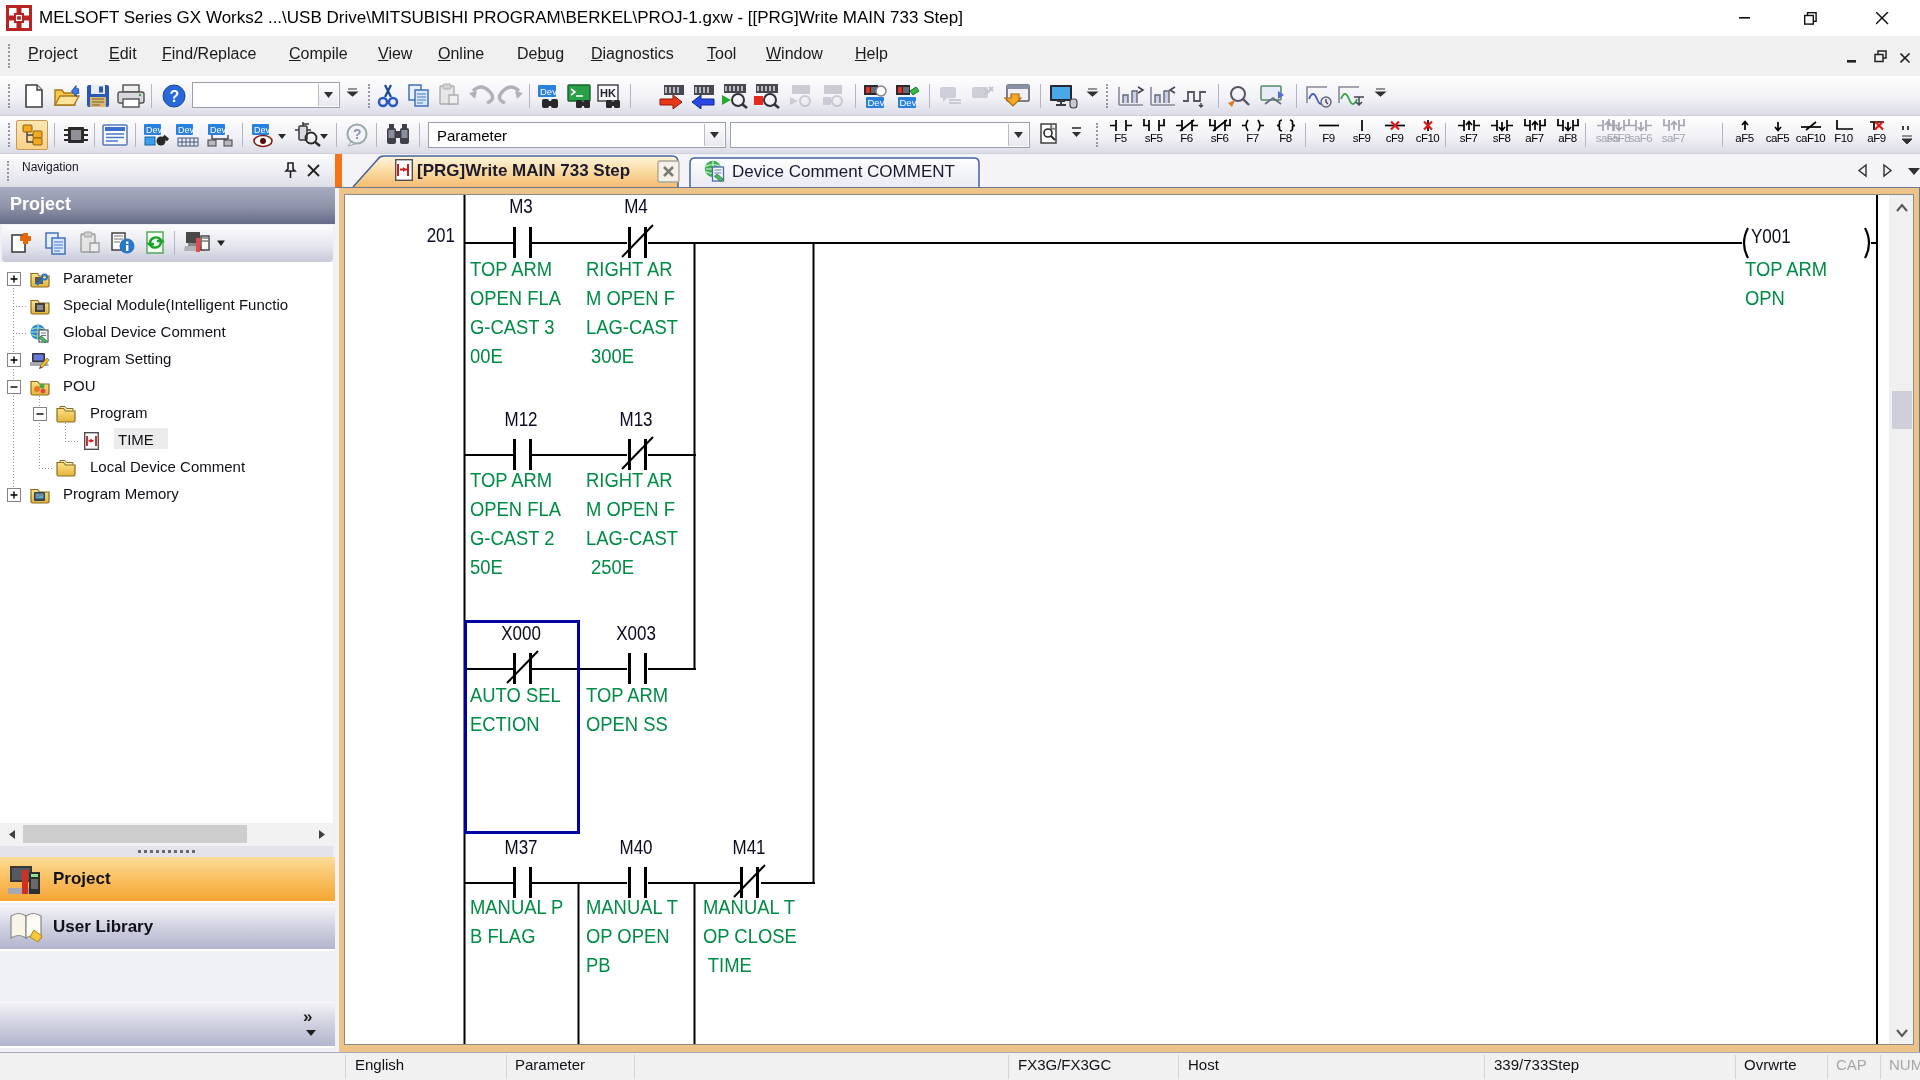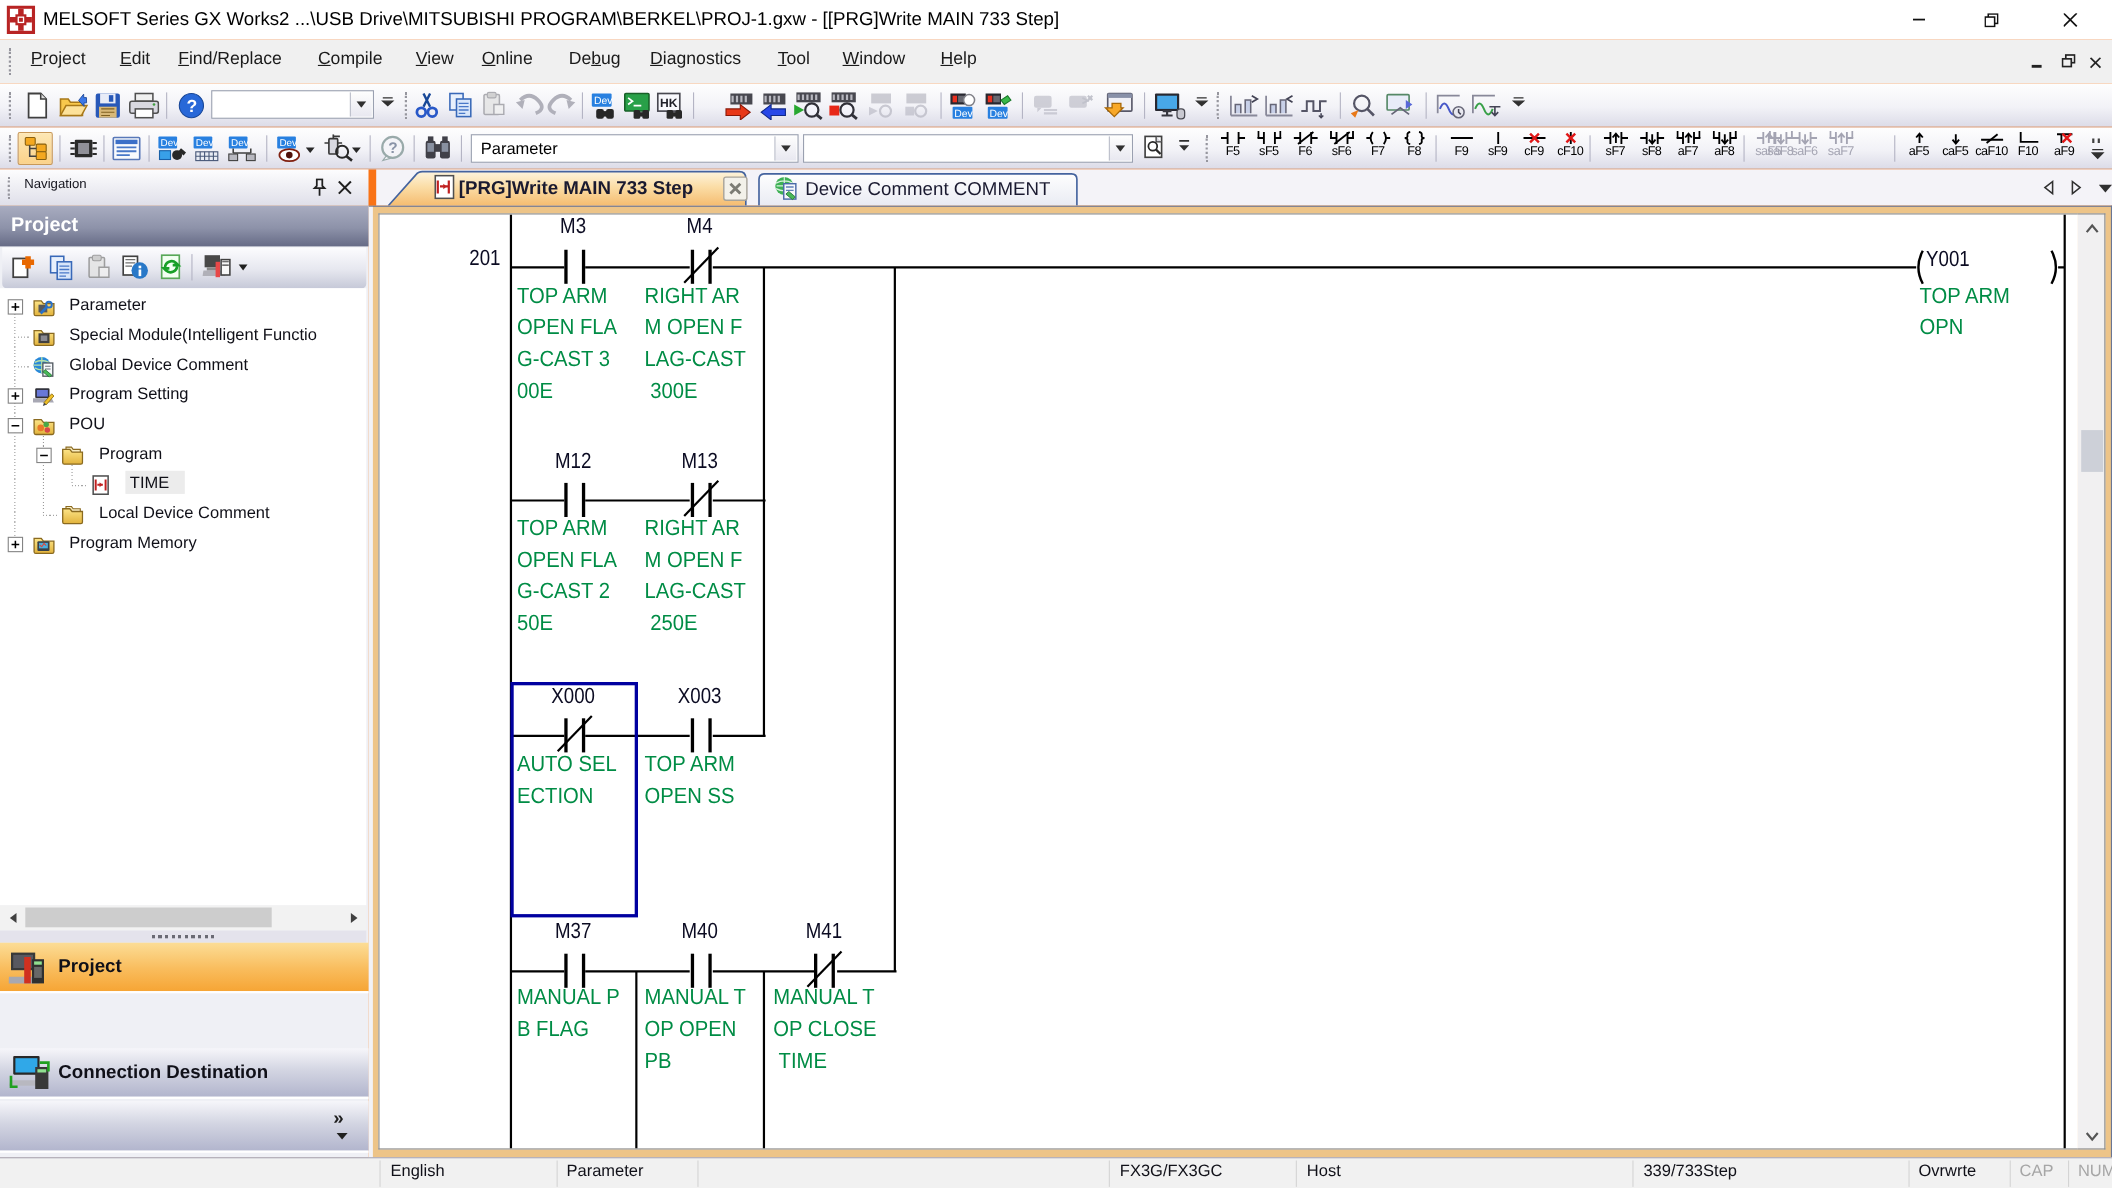--- a/index.html
+++ b/index.html
@@ -1004,30 +1004,27 @@
           <rect x="2" y="4" width="22" height="16" fill="#383838"></rect>
           <rect x="4" y="6" width="18" height="12" fill="#585860"></rect>
           <path d="M 0,26 h24 l 4,6 h-30 z" fill="#a8a8b0"></path>
           <rect x="14" y="8" width="6" height="24" fill="#d03020"></rect>
           <rect x="21" y="10" width="11" height="22" fill="#303030"></rect>
           <rect x="23" y="12" width="7" height="3" fill="#90e090"></rect>
           <rect x="23" y="17" width="7" height="10" fill="#686868"></rect>
         </svg>
       <span style="left:53px" class="nbl">Project</span>
     </div>
-    <div class="navbtn" style="top:766px">
+    <div class="navbtn" style="top:718px">
       <svg class="abs" style="left:8px;top:5px" width="40" height="36" viewBox="0 0 40 36">
-          <rect x="4" y="2" width="24" height="17" rx="1" fill="#282828"></rect>
-          <rect x="6" y="4" width="20" height="13" fill="#30a8e8"></rect>
-          <path d="M 2,24 h26 l 4,5 h-32 z" fill="#b8b8c0"></path>
-          <rect x="24" y="12" width="12" height="20" fill="#383838"></rect>
-          <rect x="26" y="14" width="8" height="3" fill="#90e090"></rect>
-          <path d="M 2,20 v10 h6 M 36,16 v-8 h-8" fill="none" stroke="#20a020" stroke-width="2.4"></path>
-        </svg>
-      <span style="left:53px" class="nbl">Connection Destination</span>
+          <path d="M 3,6 q 8,-5 15,0 v 22 q -7,-5 -15,0 z" fill="#f8f4e8" stroke="#888" stroke-width="1.2"></path>
+          <path d="M 33,6 q -8,-5 -15,0 v 22 q 7,-5 15,0 z" fill="#fdfcf6" stroke="#888" stroke-width="1.2"></path>
+          <path d="M 26,20 l 8,6 l -4,6 l -8,-5 z" fill="#f8c838" stroke="#a88820" stroke-width="1"></path>
+        </svg>
+      <span style="left:53px" class="nbl">User Library</span>
     </div>
     <div class="navbtn" style="top:814px;height:47px">
       <div class="abs" style="left:303px;top:6px;font-size:17px;font-weight:bold;color:#202020">»</div>
       <svg class="abs" style="left:305px;top:28px" width="12" height="8" viewBox="0 0 12 8">
           <path d="M 1,1 L 11,1 L 6,7 z" fill="#202020"></path>
         </svg>
     </div>
   </div>
   <div class="abs" id="statusbar">
     <div class="sitem" style="left:355px">English</div>

